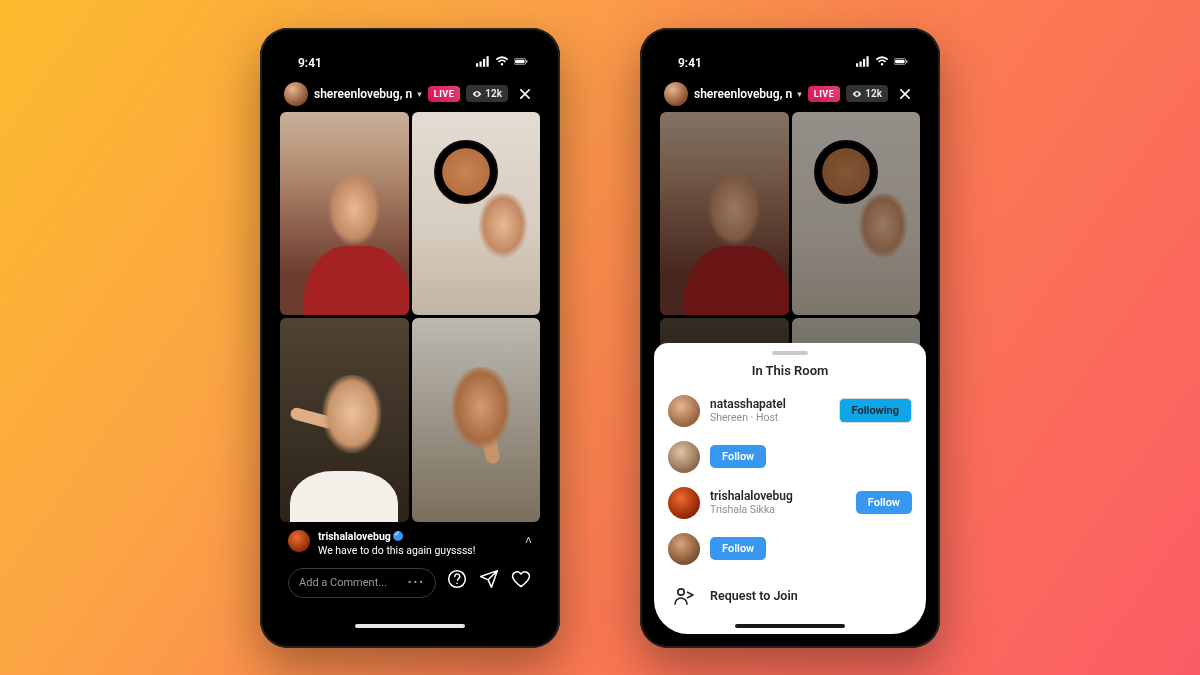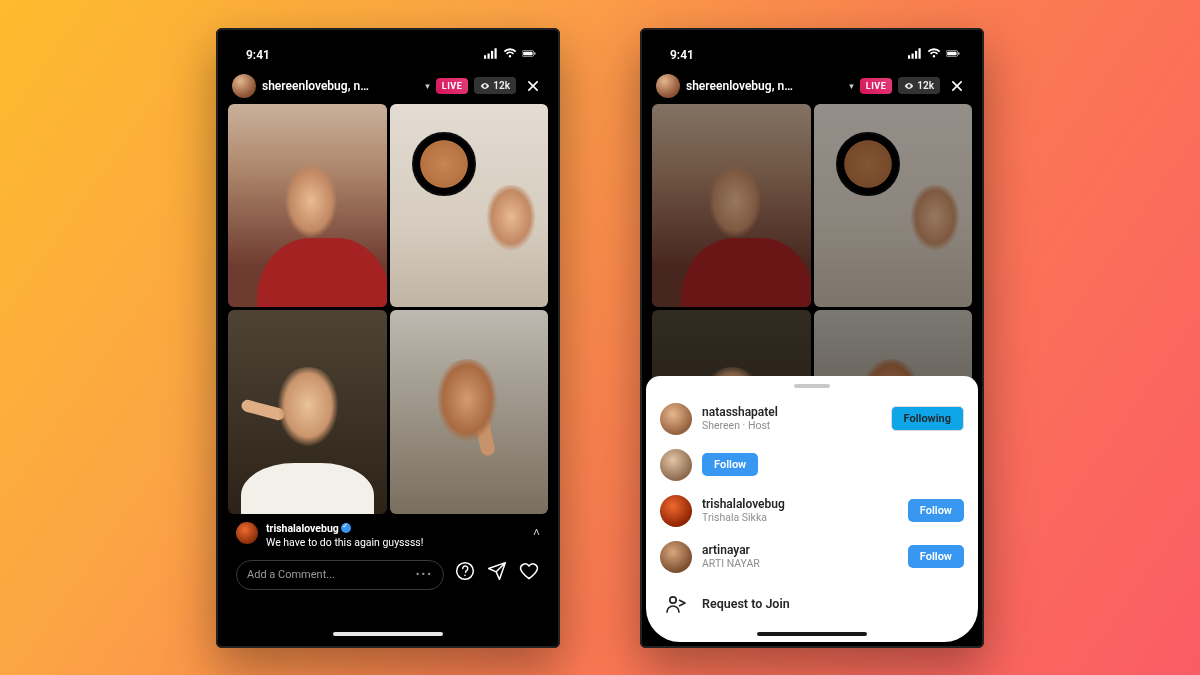--- a/index.html
+++ b/index.html
@@ -6,25 +6,25 @@
   html, body { width: 1200px; height: 675px; overflow: hidden; }
   body {
     font-family: -apple-system, BlinkMacSystemFont, "Segoe UI", Roboto, Helvetica, Arial, sans-serif;
     background: linear-gradient(125deg, #fdbb2d 0%, #fca445 30%, #fb7b52 60%, #fb5c65 100%);
     display: flex;
     justify-content: center;
     align-items: center;
     gap: 80px;
   }
   .phone {
-    width: 344px;
+    width: 300px;
     height: 620px;
     background: #000;
-    border-radius: 6px;
-    padding: 6px;
+    border-radius: 28px;
+    padding: 14px;
     box-shadow: 0 20px 50px rgba(0,0,0,0.35), inset 0 0 0 2px #222;
     position: relative;
   }
   .notch {
     position: absolute;
     top: 14px;
     left: 50%;
     transform: translateX(-50%);
     width: 140px;
     height: 26px;
@@ -323,20 +323,21 @@
           <div class="stick"></div>
         </div>
       <div class="tile t4">
           <div class="hand"></div>
         </div>
       <div class="dim"></div>
     </div>
 
     <div class="sheet">
       <div class="grab"></div>
+      <div class="sheet-title">In This Room</div>
 
       <div class="urow">
         <div class="uavatar ua1"></div>
         <div class="uinfo">
           <div class="uuser">natasshapatel</div>
           <div class="usub">Shereen · Host</div>
         </div>
         <div class="btn btn-following">Following</div>
       </div>
 
@@ -349,24 +350,20 @@
         <div class="uavatar ua3"></div>
         <div class="uinfo">
           <div class="uuser">trishalalovebug</div>
           <div class="usub">Trishala Sikka</div>
         </div>
         <div class="btn btn-follow">Follow</div>
       </div>
 
       <div class="urow">
         <div class="uavatar ua4"></div>
-        <div class="uinfo">
-          <div class="uuser">artinayar</div>
-          <div class="usub">ARTI NAYAR</div>
-        </div>
         <div class="btn btn-follow">Follow</div>
       </div>
 
       <div class="req-row">
         <span class="req-ic">
           <svg width="24" height="24" viewBox="0 0 24 24" fill="none" stroke="#262626" stroke-width="1.7">
               <circle cx="9" cy="8" r="3.2"></circle>
               <path d="M3 20c0-3.3 2.7-6 6-6s6 2.7 6 6" stroke-linecap="round"></path>
               <path d="M15 8l6 3-6 3" stroke-linejoin="round"></path>
             </svg>

